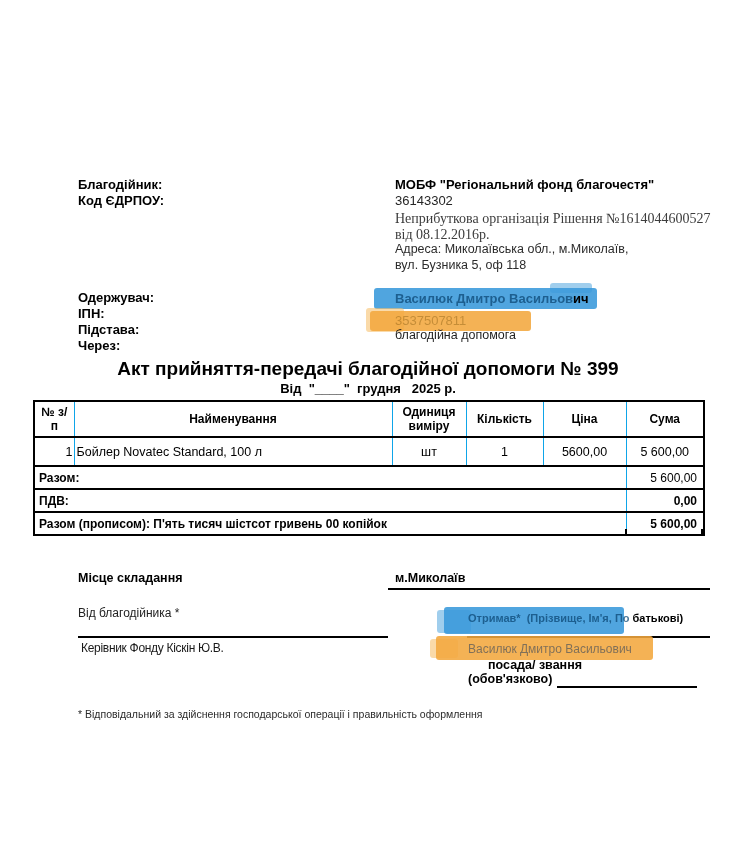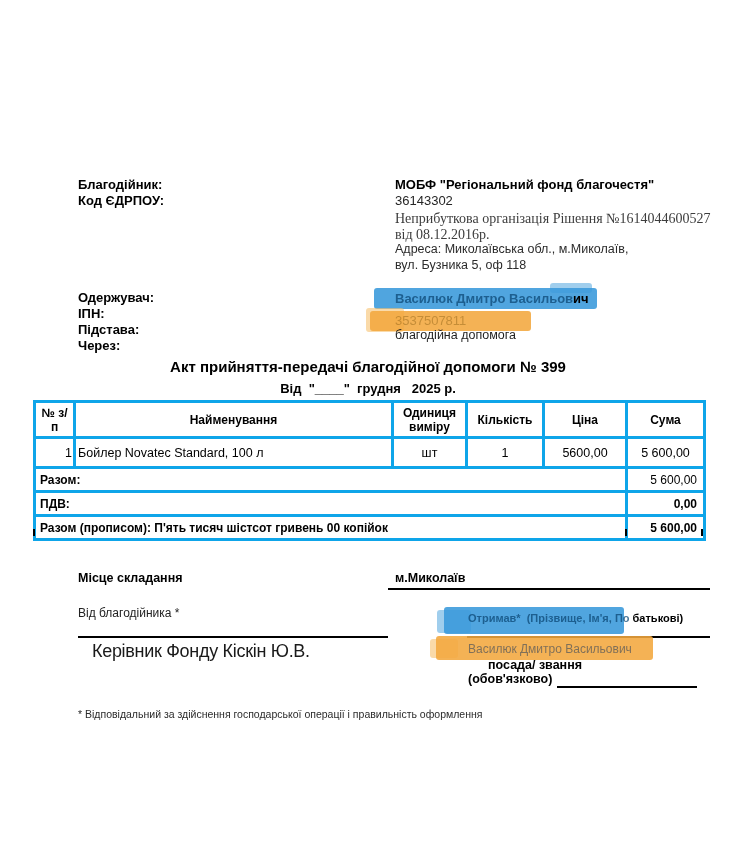--- a/index.html
+++ b/index.html
@@ -5,33 +5,33 @@
   html,body{margin:0;padding:0;background:#fff;}
   .doc{position:relative;width:737px;height:773px;background:#fff;overflow:hidden;
        font-family:"Liberation Sans",sans-serif;color:#000;}
   .abs{position:absolute;white-space:pre;}
   .b{font-weight:bold;}
   .dk{color:#262626;}
   .lbl{font-size:13px;font-weight:bold;}
   .val{font-size:13px;}
   .small{font-size:14px;color:#3d3d3d;font-family:Liberation Serif, serif;}
   .mid{font-size:12.5px;color:#2b2b2b;}
-  .title{font-size:15px;font-weight:bold;text-align:center;width:670px;left:33px;}
+  .title{font-size:19px;font-weight:bold;text-align:center;width:670px;left:33px;}
   .hl{position:absolute;border-radius:3px;}
   .hl-blue{background:rgba(56,153,219,0.88);}
   .hl-blue-lt{background:rgba(109,180,228,0.65);}
   .hl-orange{background:rgba(242,167,61,0.88);}
   .hl-orange-lt{background:rgba(247,194,111,0.6);}
   .under-blue{color:rgba(12,72,118,0.75);}
   .under-orange{color:rgba(140,95,20,0.45);}
   .under-orange-gray{color:rgba(90,90,90,0.75);}
   .line{position:absolute;background:#000;}
   table.act{position:absolute;left:33px;top:400px;border-collapse:collapse;table-layout:fixed;
             border:2px solid #000;}
-  table.act td{border:3px solid #0ea5e9;padding:0 4px;overflow:hidden;}
+  table.act td{border:1px solid #0ea5e9;padding:0 4px;overflow:hidden;}
   table.act tr.hdr td{border-bottom:2px solid #000;font-weight:bold;font-size:12px;
             text-align:center;vertical-align:middle;line-height:14px;white-space:normal;}
   table.act tr.item td{font-size:12.5px;height:27px;}
   table.act tr.tot td{border-top:2px solid #000;font-size:12px;height:21px;}
   .tick{position:absolute;width:1.5px;height:7px;background:#000;}
 </style>
 </head>
 <body>
 
 <div class="doc">
@@ -117,21 +117,21 @@
   <div class="line" style="left:467px;top:636px;width:243px;height:1.5px;"></div>
 
   <div class="hl hl-blue-lt" style="left:437px;top:610px;width:34px;height:23px;"></div>
   <div class="hl hl-blue" style="left:444px;top:607px;width:180px;height:27px;"></div>
   <div class="hl hl-orange-lt" style="left:430px;top:639px;width:28px;height:19px;"></div>
   <div class="hl hl-orange" style="left:436px;top:636px;width:217px;height:24px;"></div>
 
   <span class="abs b" style="left:468px;top:612px;font-size:11px;z-index:3;"><span class="under-blue">Отримав*  (Прізвище, Ім'я, По</span><span> батькові)</span></span>
   <span class="abs under-orange-gray" style="left:468px;top:642px;font-size:12px;z-index:3;">Василюк Дмитро Васильович</span>
 
-  <span class="abs" style="left:92px;top:641px;font-size:18px;letter-spacing:-0.3px;color:#1a1a1a;">Керівник Фонду Кіскін Ю.В.</span>
+  <span class="abs" style="left:81px;top:641px;font-size:12px;letter-spacing:-0.3px;color:#1a1a1a;">Керівник Фонду Кіскін Ю.В.</span>
 
   <span class="abs b" style="left:488px;top:658px;font-size:12.5px;">посада/ звання</span>
   <span class="abs b" style="left:468px;top:672px;font-size:12.5px;">(обов'язково)</span>
   <div class="line" style="left:557px;top:686px;width:140px;height:1.5px;"></div>
 
   <span class="abs" style="left:78px;top:708px;font-size:10.5px;color:#2b2b2b;">* Відповідальний за здійснення господарської операції і правильність оформлення</span>
 
 </div>
 
 </body></html>

